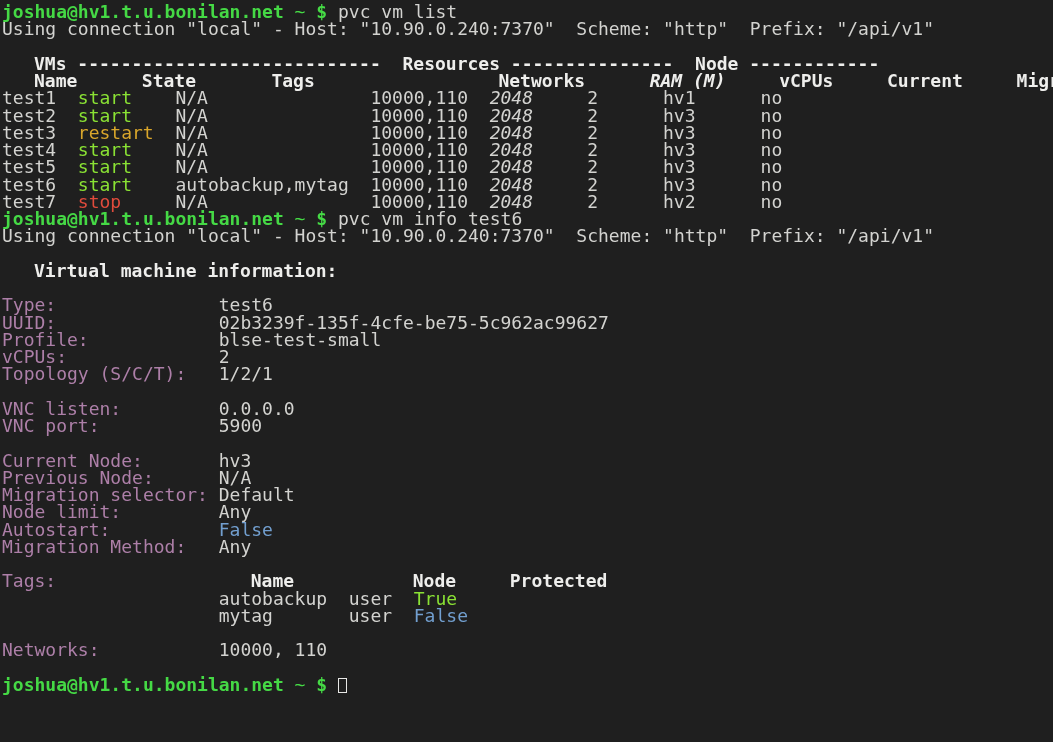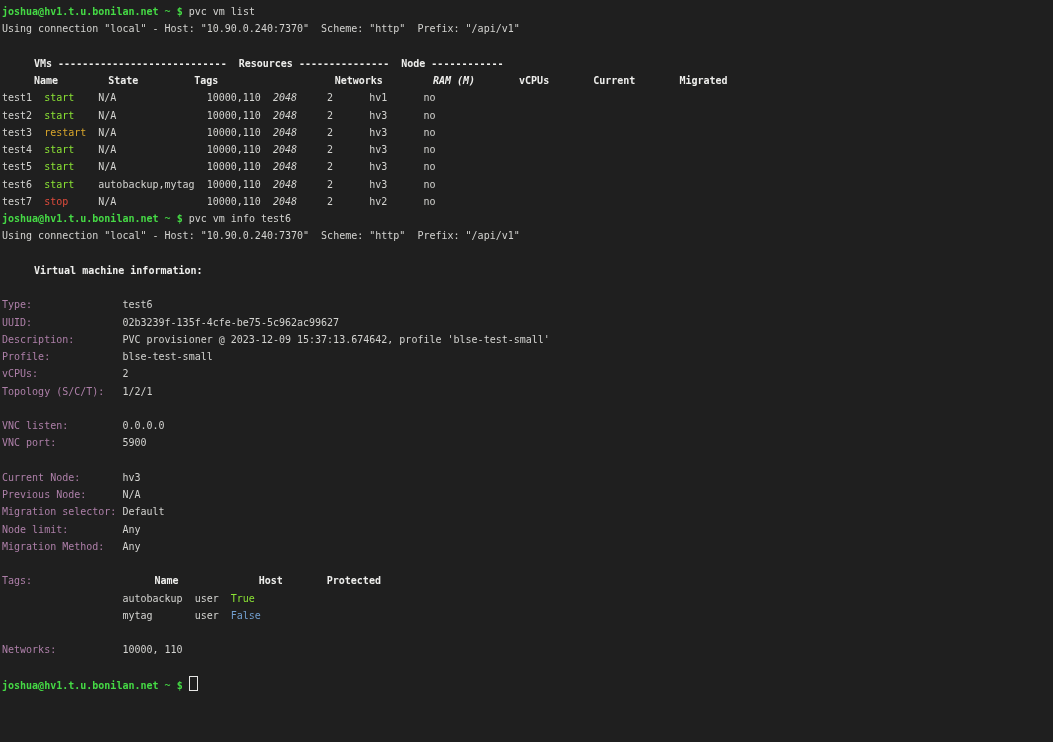--- a/index.html
+++ b/index.html
@@ -1,20 +1,20 @@
 <!DOCTYPE html>
 <html><head>
 <meta charset="utf-8">
 <style>
   html,body{margin:0;padding:0;background:#161616;}
   .terminal{
     width:1053px;height:742px;
     background:#1f1f1f;
     font-family:"DejaVu Sans Mono","Liberation Mono",monospace;
-    font-size:10px;
+    font-size:18px;
     line-height:17.25px;
     color:#d3d3d0;
     padding:3px 0 0 2px;
     box-sizing:border-box;
     overflow:hidden;
   }
   .line{height:17.25px;white-space:pre;}
   .b{font-weight:bold;}
   .w{color:#eeeeec;margin-left:32px;}
   .green{color:#45d945;}
@@ -75,41 +75,41 @@
   <div class="line"><span>Using connection "local" - Host: "10.90.0.240:7370"  Scheme: "http"  Prefix: "/api/v1"</span></div>
 
   <div class="line"> </div>
 
   <div class="line"><span class="b w">Virtual machine information:</span></div>
 
   <div class="line"> </div>
 
   <div class="line"><span class="ilabel">Type:</span><span>test6</span></div>
   <div class="line"><span class="ilabel">UUID:</span><span>02b3239f-135f-4cfe-be75-5c962ac99627</span></div>
-  <div class="line"><span class="ilabel">Description:</span><span>PVC provisioner @ 2023-12-09 15:37:13.674642, profile 'blse-test-small'</span></div>
   <div class="line"><span class="ilabel">Profile:</span><span>blse-test-small</span></div>
   <div class="line"><span class="ilabel">vCPUs:</span><span>2</span></div>
   <div class="line"><span class="ilabel">Topology (S/C/T):</span><span>1/2/1</span></div>
 
   <div class="line"> </div>
 
   <div class="line"><span class="ilabel">VNC listen:</span><span>0.0.0.0</span></div>
   <div class="line"><span class="ilabel">VNC port:</span><span>5900</span></div>
 
   <div class="line"> </div>
 
   <div class="line"><span class="ilabel">Current Node:</span><span>hv3</span></div>
   <div class="line"><span class="ilabel">Previous Node:</span><span>N/A</span></div>
   <div class="line"><span class="ilabel">Migration selector:</span><span>Default</span></div>
   <div class="line"><span class="ilabel">Node limit:</span><span>Any</span></div>
+  <div class="line"><span class="ilabel">Autostart:</span><span class="blue">False</span></div>
   <div class="line"><span class="ilabel">Migration Method:</span><span>Any</span></div>
 
   <div class="line"> </div>
 
-  <div class="line"><span class="ilabel">Tags:</span><span class="cell t-name b w">Name</span><span class="cell t-type b w">Host</span><span class="b w">Protected</span></div>
+  <div class="line"><span class="ilabel">Tags:</span><span class="cell t-name b w">Name</span><span class="cell t-type b w">Node</span><span class="b w">Protected</span></div>
 
   <div class="line"><span class="ilabel"></span><span class="cell t-name">autobackup</span><span class="cell t-type">user</span><span class="lime">True</span></div>
 
   <div class="line"><span class="ilabel"></span><span class="cell t-name">mytag</span><span class="cell t-type">user</span><span class="blue">False</span></div>
 
   <div class="line"> </div>
 
   <div class="line"><span class="ilabel">Networks:</span><span>10000, 110</span></div>
 
   <div class="line"> </div>

